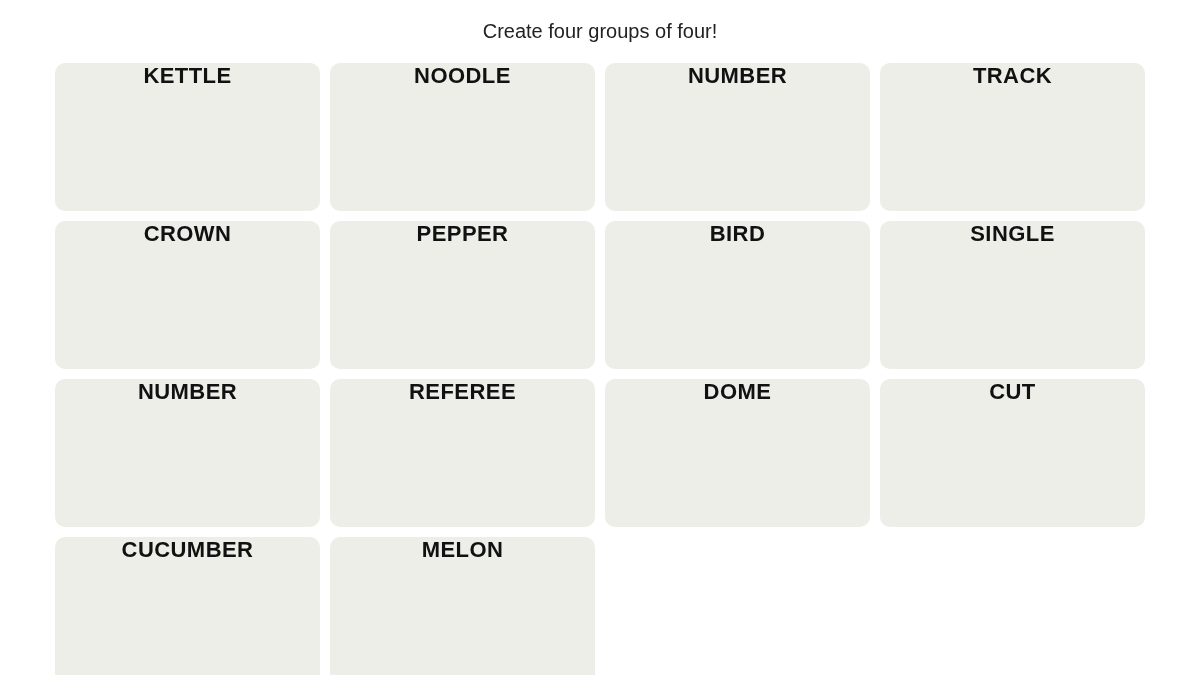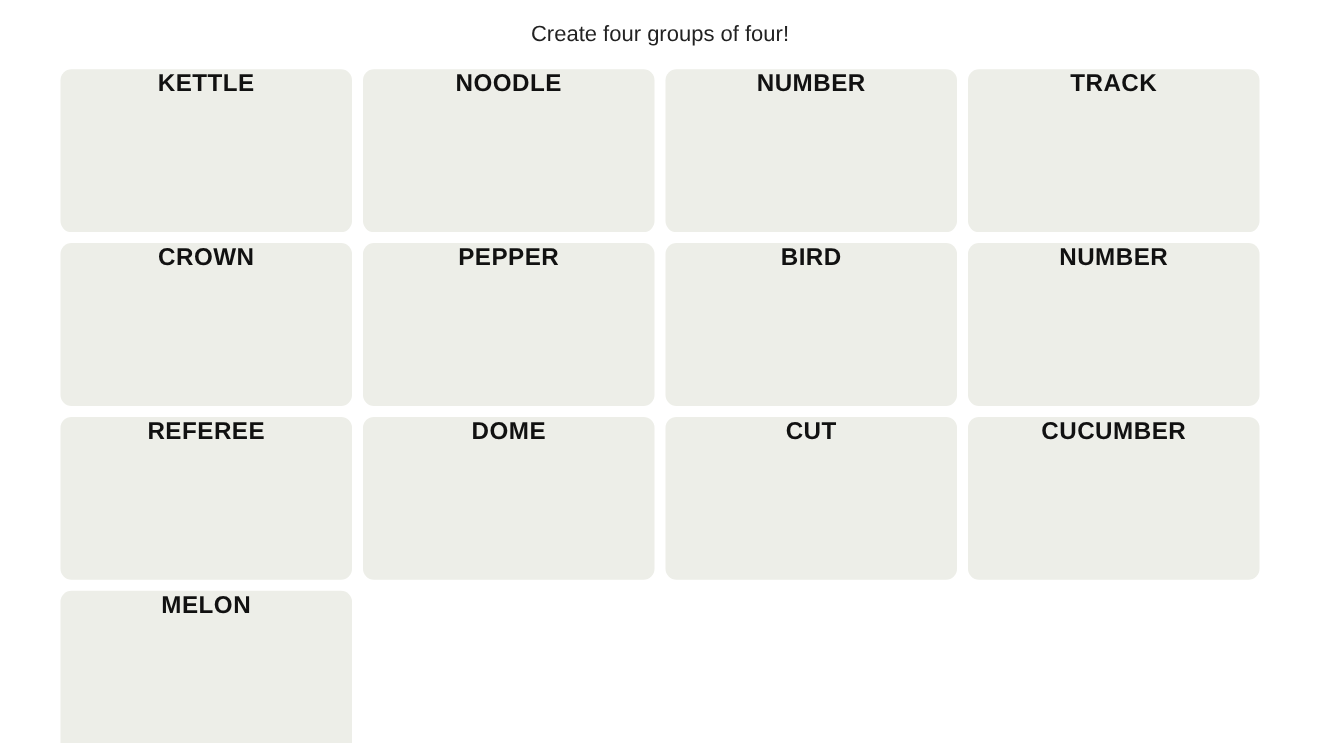--- a/index.html
+++ b/index.html
@@ -74,20 +74,23 @@
     <div class="tile">
       <span class="tile-label">CROWN</span>
     </div>
     <div class="tile">
       <span class="tile-label">PEPPER</span>
     </div>
     <div class="tile">
       <span class="tile-label">BIRD</span>
     </div>
     <div class="tile">
+      <span class="tile-label">SINGLE</span>
+    </div>
+    <div class="tile">
       <span class="tile-label">NUMBER</span>
     </div>
     <div class="tile">
       <span class="tile-label">REFEREE</span>
     </div>
     <div class="tile">
       <span class="tile-label">DOME</span>
     </div>
     <div class="tile">
       <span class="tile-label">CUT</span>

